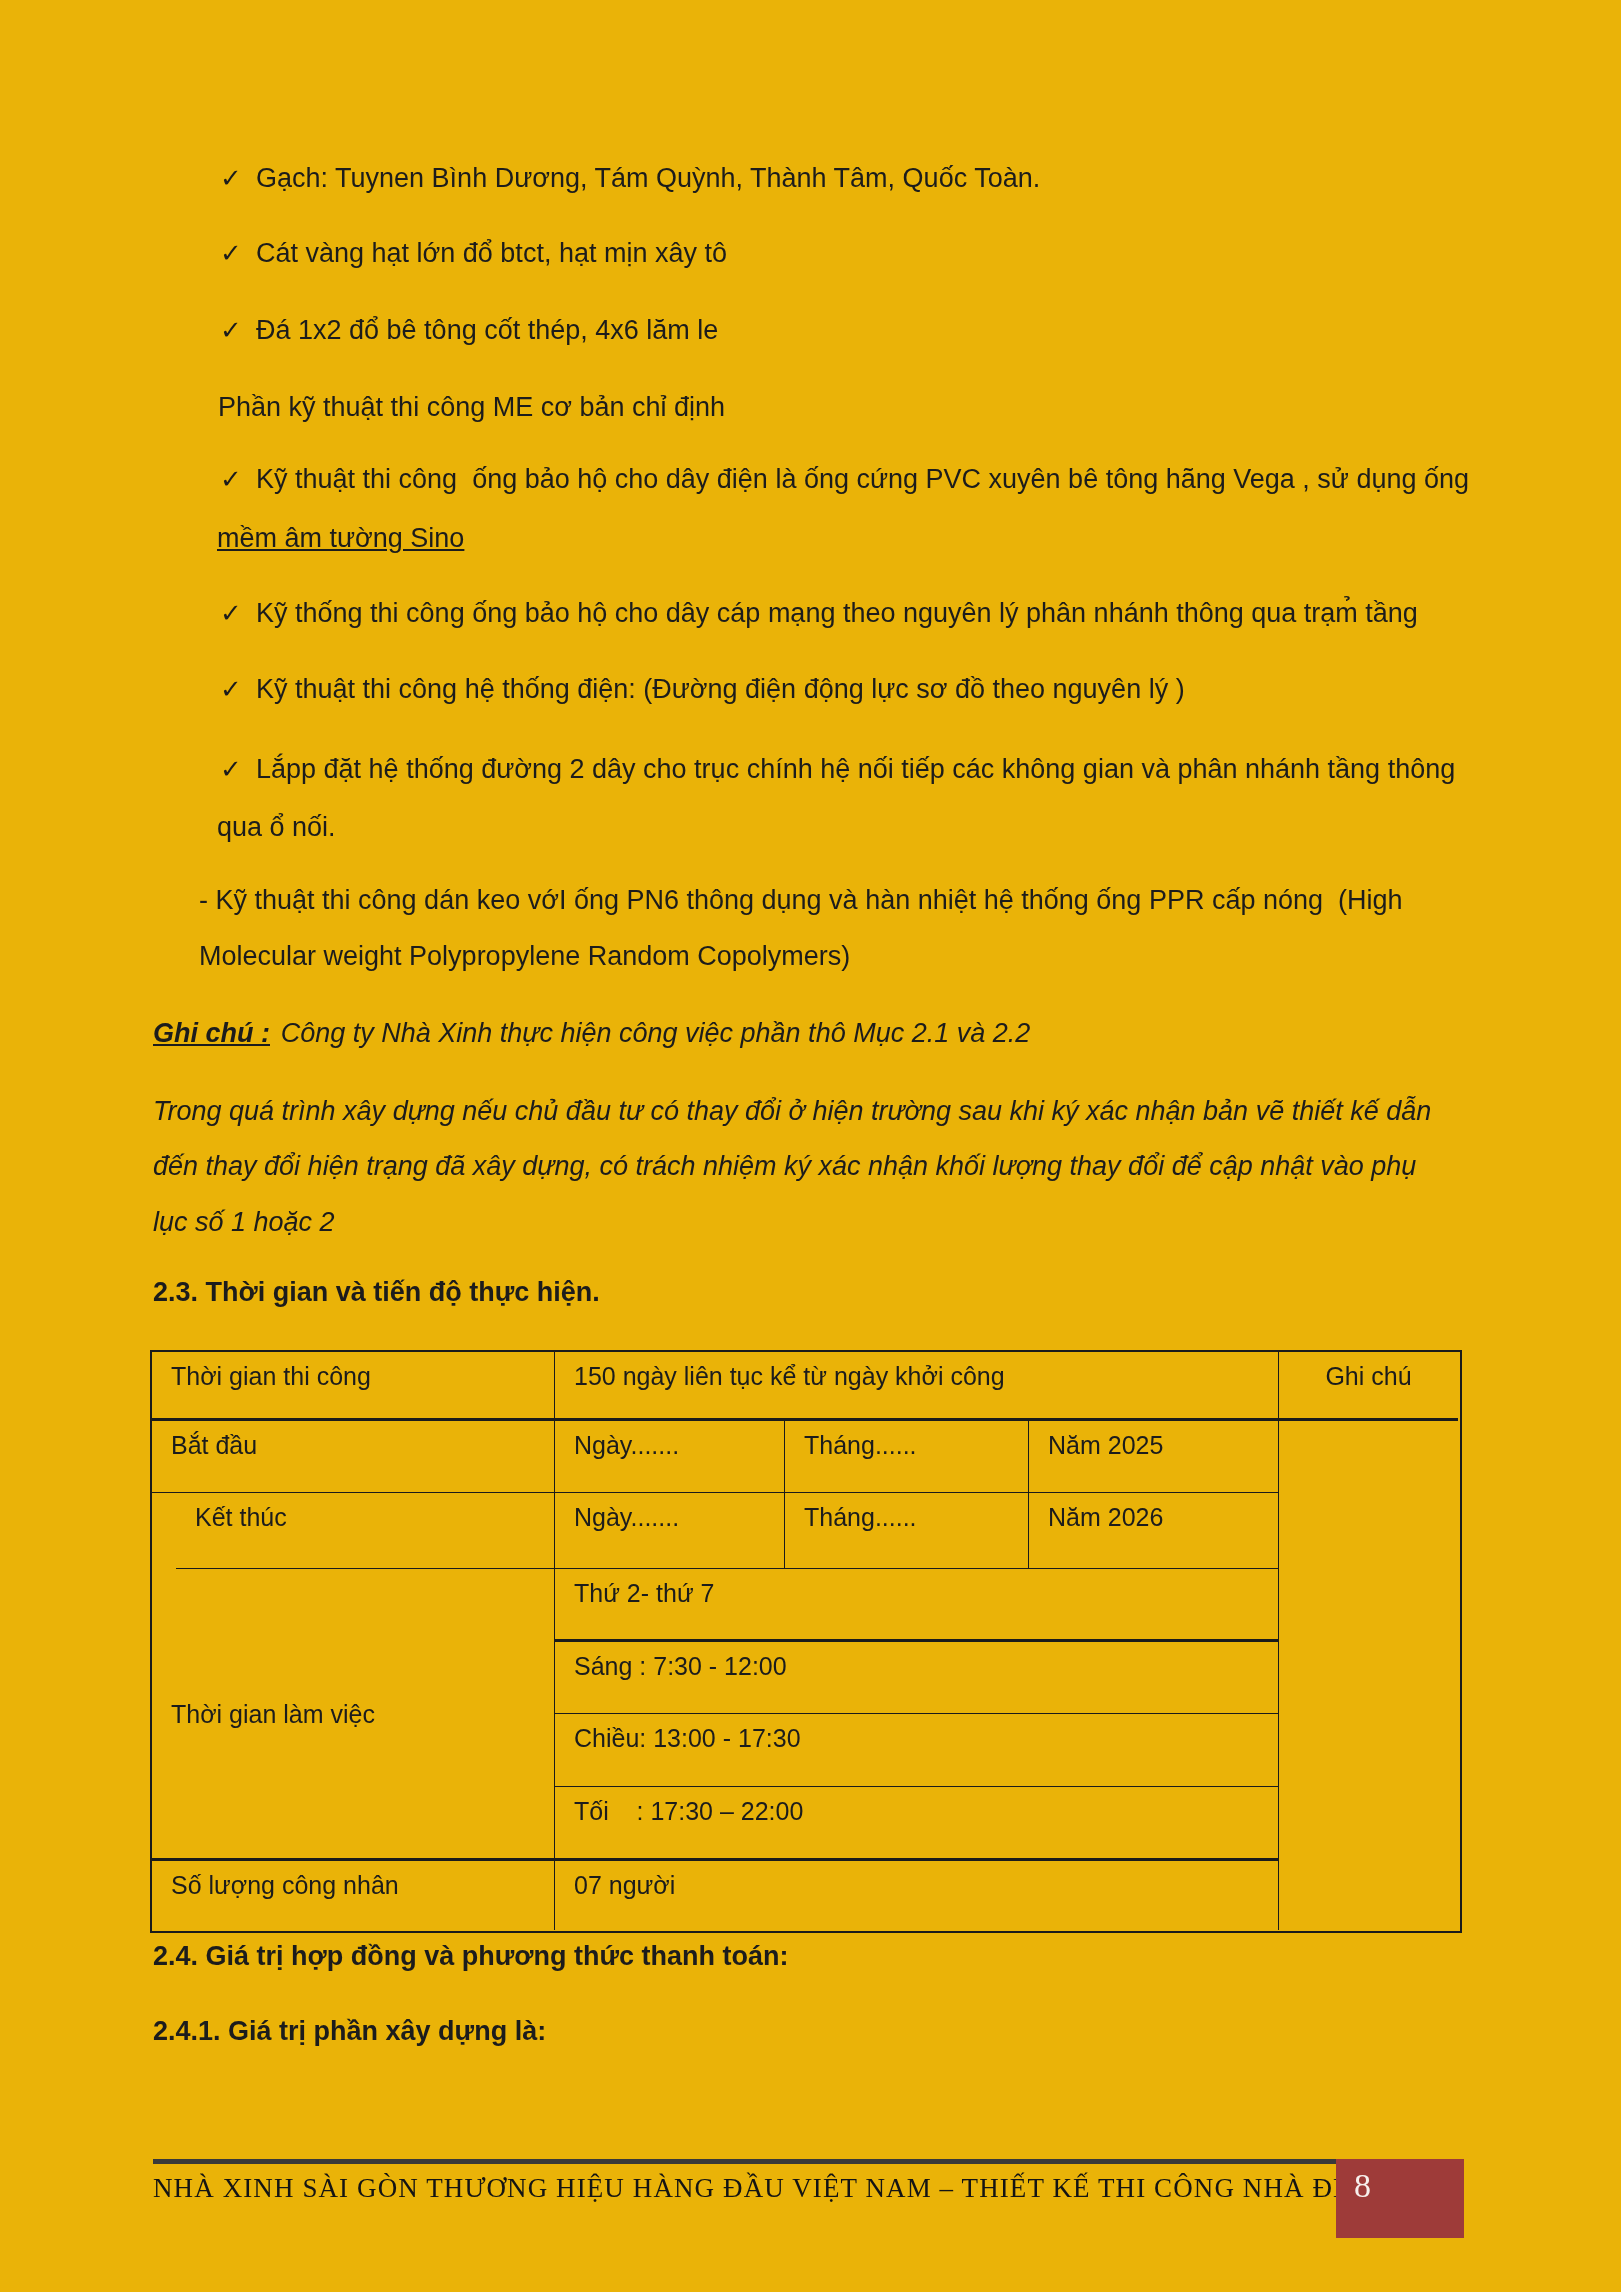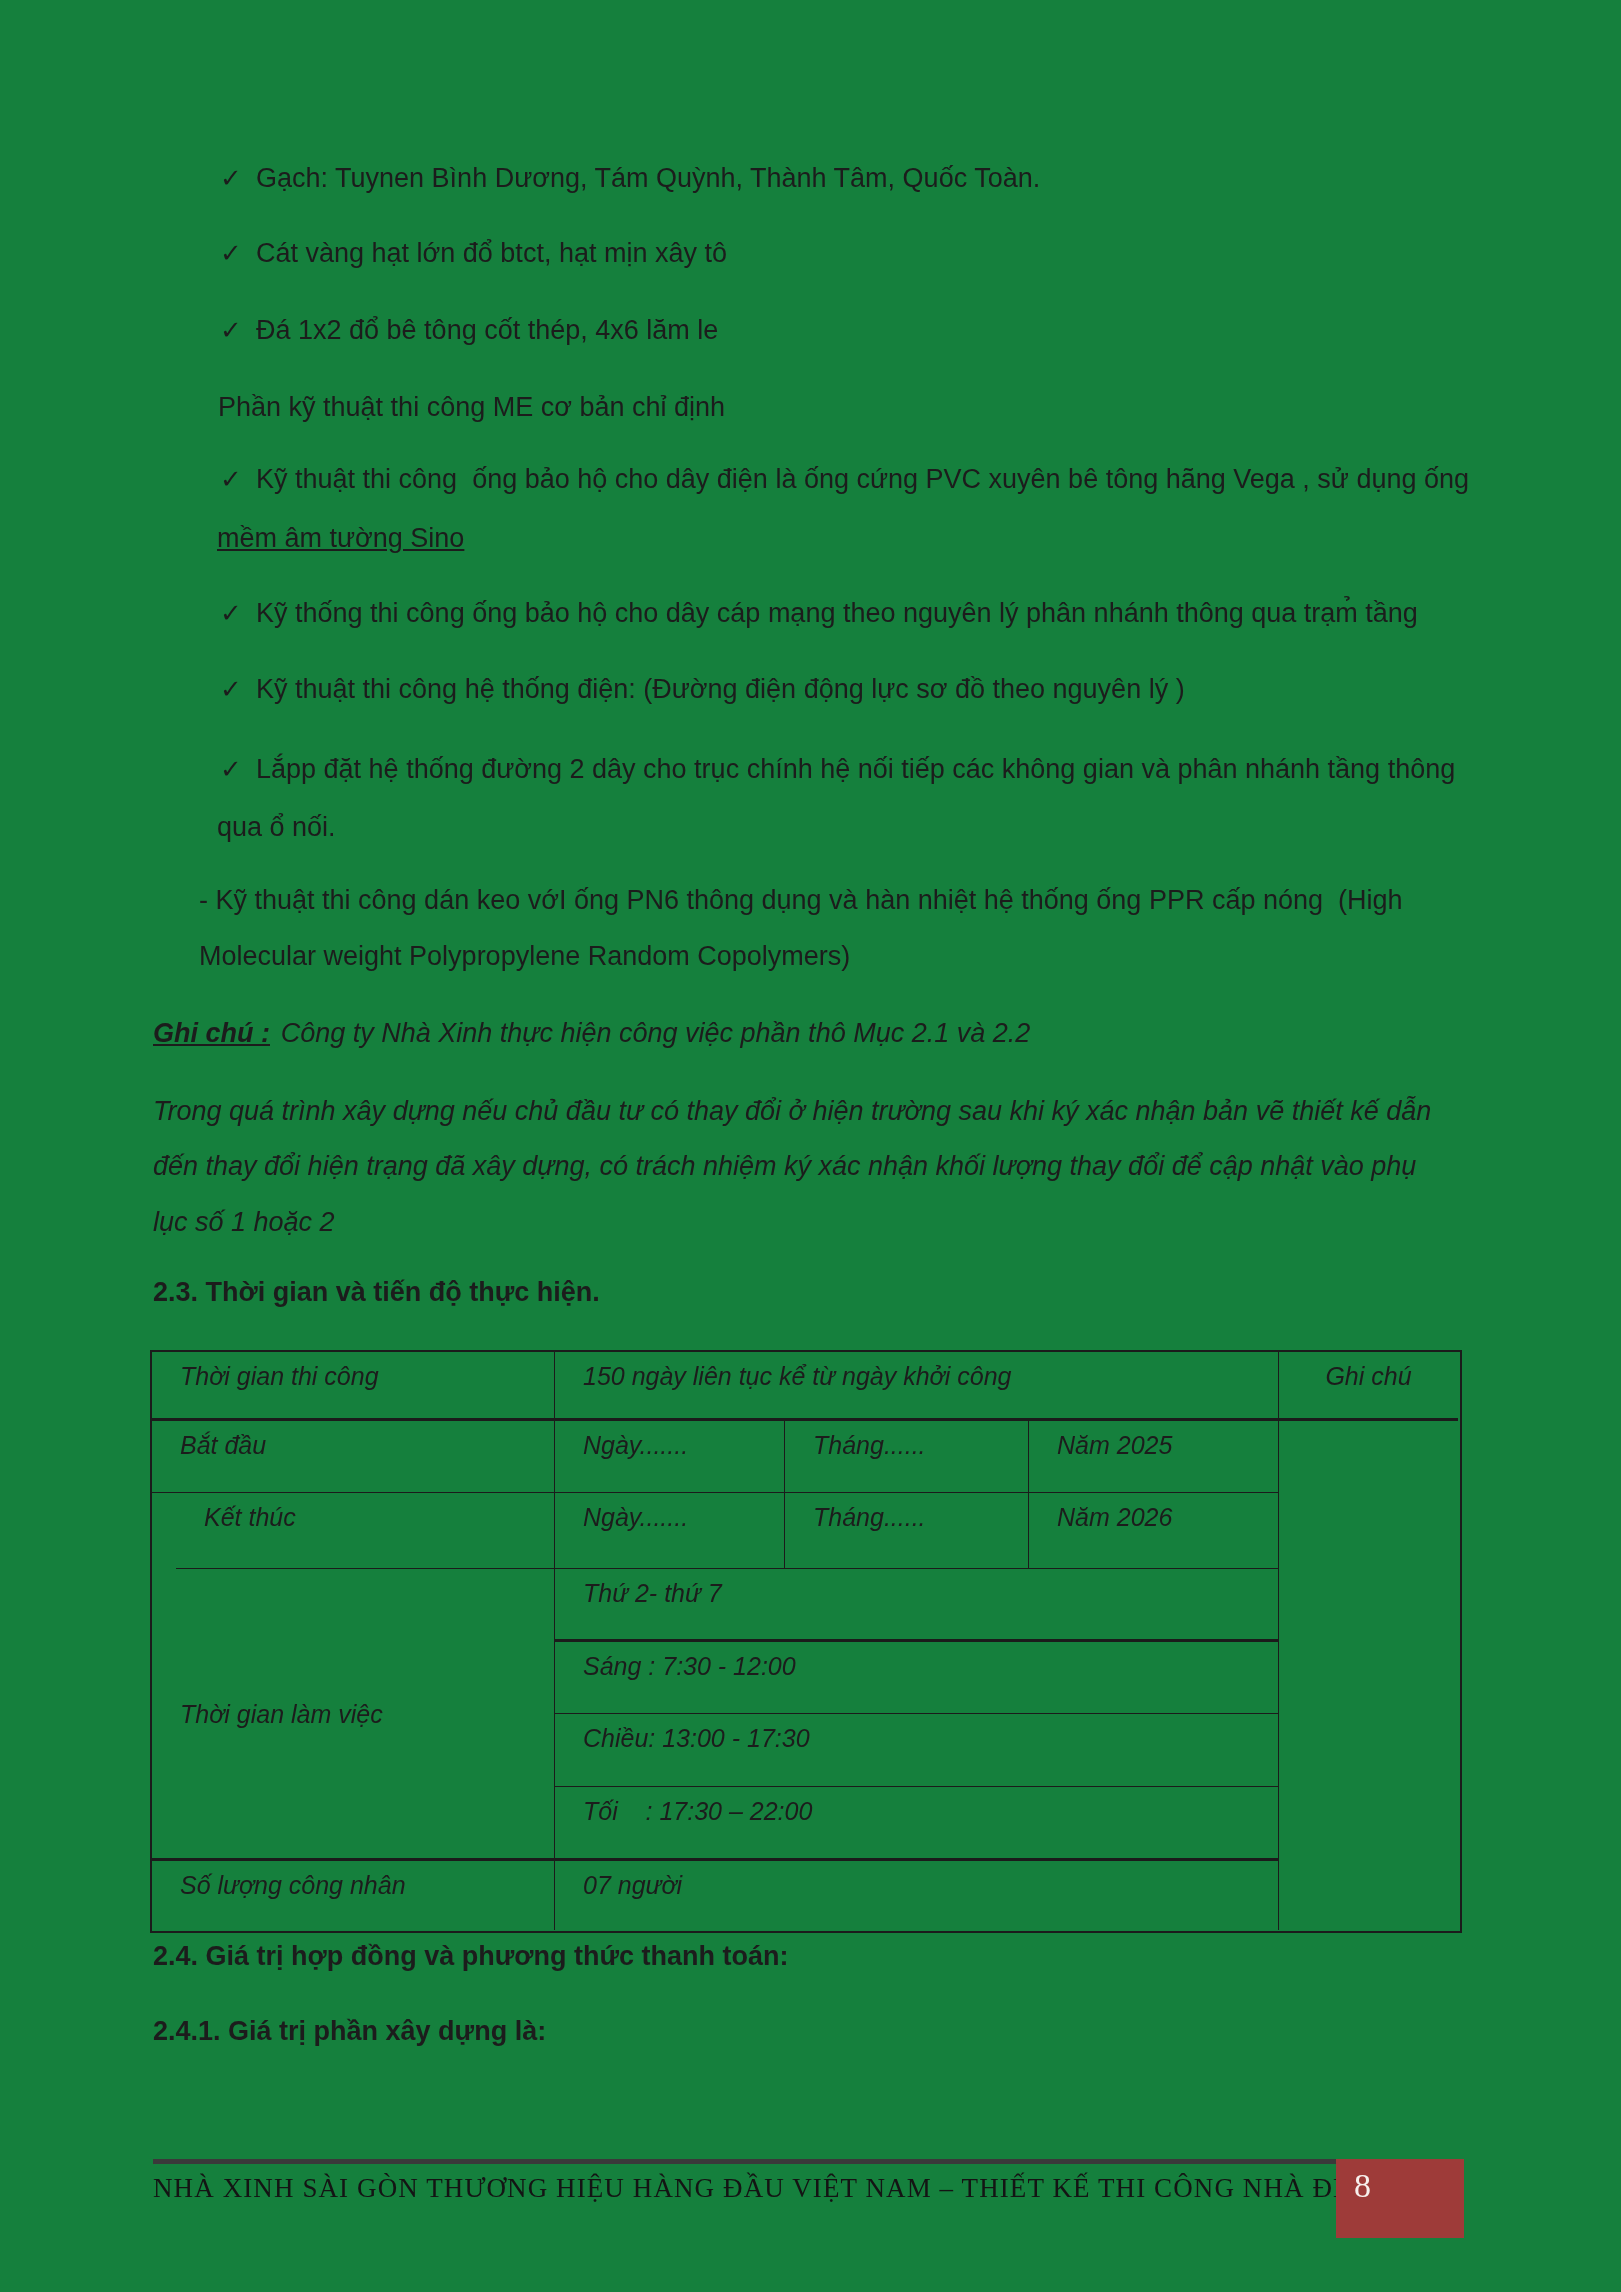--- a/index.html
+++ b/index.html
@@ -1,17 +1,17 @@
 <!DOCTYPE html>
 <html style="font-size:14.3px"><head>
 <meta charset="utf-8">
 <style>
   html,body{margin:0;padding:0;background:#e8e8e8;}
   .page{
-    position:relative; width:1621px; height:2293px; background:#15803d;
+    position:relative; width:1621px; height:2293px; background:#eab308;
     overflow:hidden; font-family:"Liberation Sans", sans-serif; color:#1c1c1c;
   }
   
   .line{position:absolute; font-size:27px; line-height:34px; white-space:pre; color:#1c1c1c;}
   .check{display:inline-block; width:36px; font-size:26px; color:#1c1c1c;}
   .bold{font-weight:bold;}
   .it{font-style:italic;}
   .ul{text-decoration:underline;}
   .note-text{margin-left:10.7px;}
 
@@ -34,21 +34,21 @@
   
   .tbl{
     position:absolute; left:150px; top:1350px; width:1312px; height:583px;
     box-sizing:border-box; border:2.7px solid #1b1b1b;
     display:grid;
     grid-template-columns:403px 230px 244px 250px 179px;
     grid-template-rows:69px 72px 76px 73px 72px 73px 74px 69px;
   }
   .cell{
     box-sizing:border-box; border-right:1.8px solid #1b1b1b; border-bottom:1.8px solid #1b1b1b;
-    padding:9px 28px; font-size:25px; line-height:30px; white-space:pre-wrap; color:#1c1c1c;font-style:italic;
+    padding:9px 19px; font-size:25px; line-height:30px; white-space:pre-wrap; color:#1c1c1c;
   }
   .tc-a1{grid-area:1/1/2/2; border-bottom-width:3.6px;}
   .tc-b1{grid-area:1/2/2/5; border-bottom-width:3.6px;}
   .tc-e1{grid-area:1/5/2/6; border-right:none; border-bottom-width:3.6px; text-align:center;}
   .tc-a2{grid-area:2/1/3/2;}
   .tc-b2{grid-area:2/2/3/3;} .tc-c2{grid-area:2/3/3/4;} .tc-d2{grid-area:2/4/3/5;}
   .tc-e2{grid-area:2/5/9/6; border-right:none; border-bottom:none;}
   .tc-a3{grid-area:3/1/4/2;margin-left:24px;}
   .tc-b3{grid-area:3/2/4/3;} .tc-c3{grid-area:3/3/4/4;} .tc-d3{grid-area:3/4/4/5;}
   .tc-a4{grid-area:4/1/8/2; display:flex; align-items:center; border-bottom-width:3.6px;}

